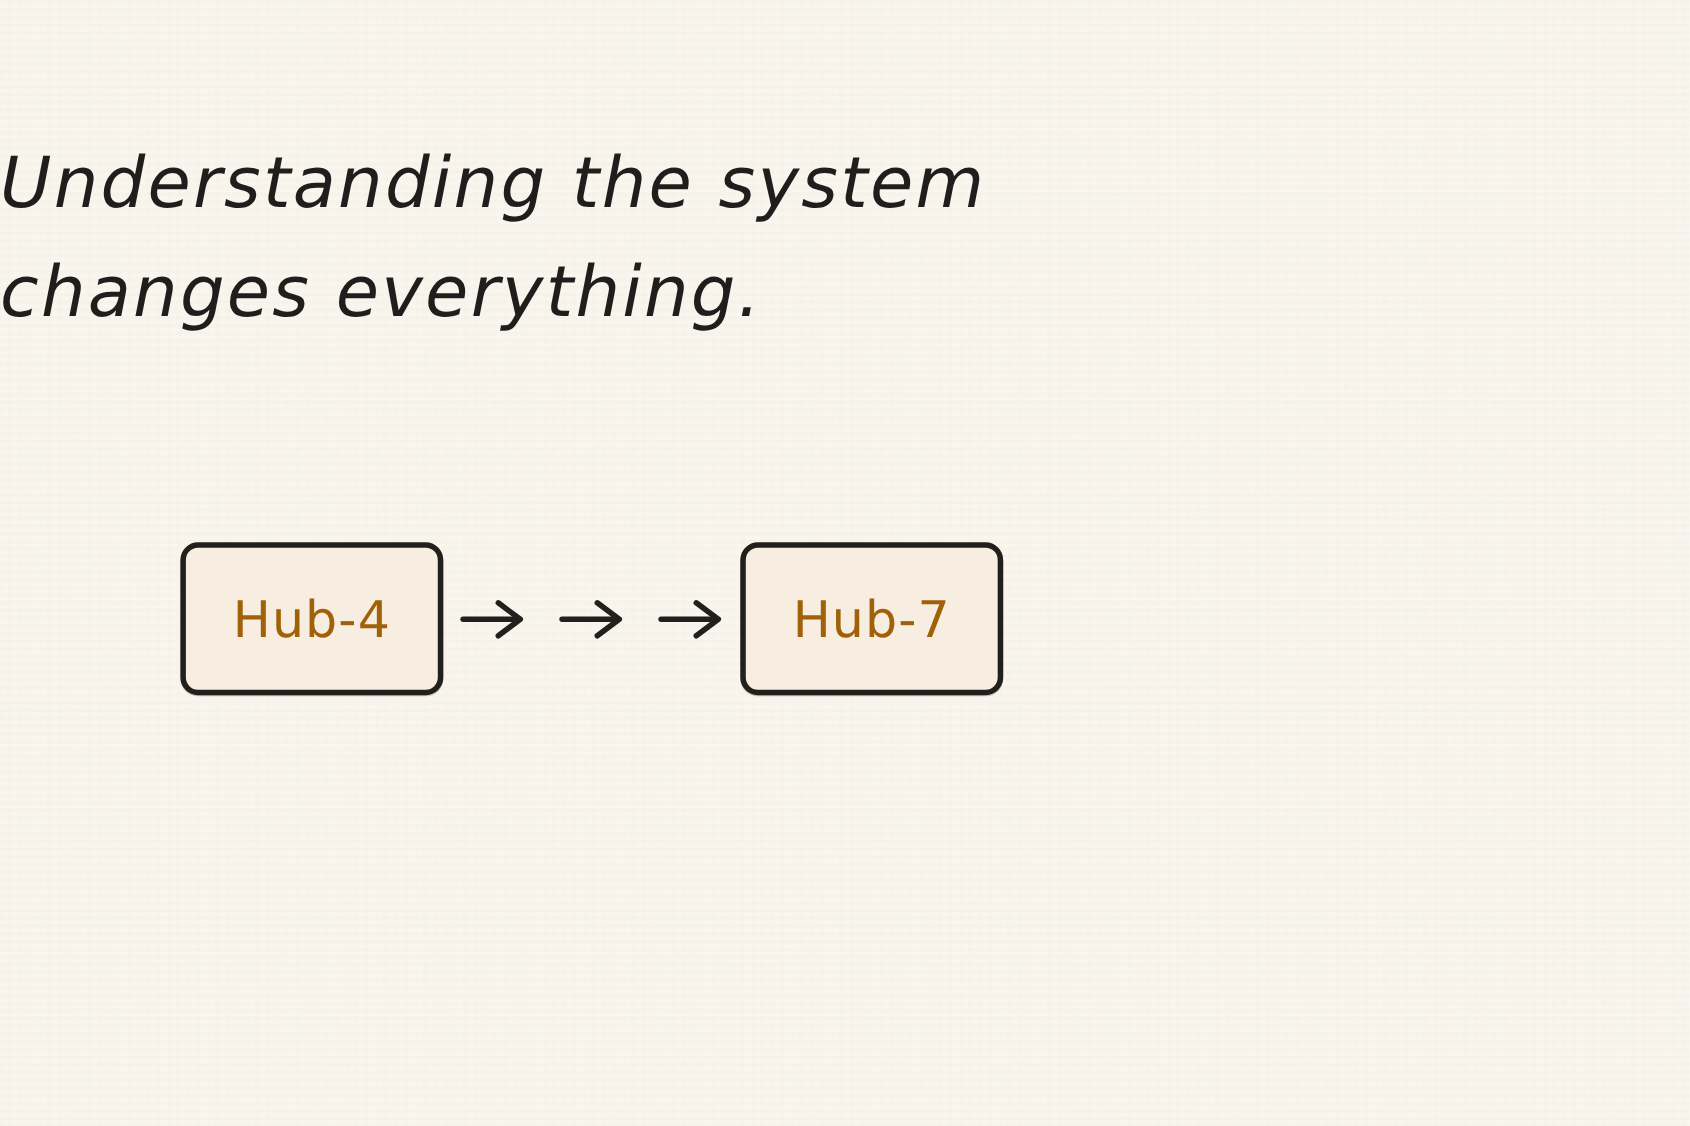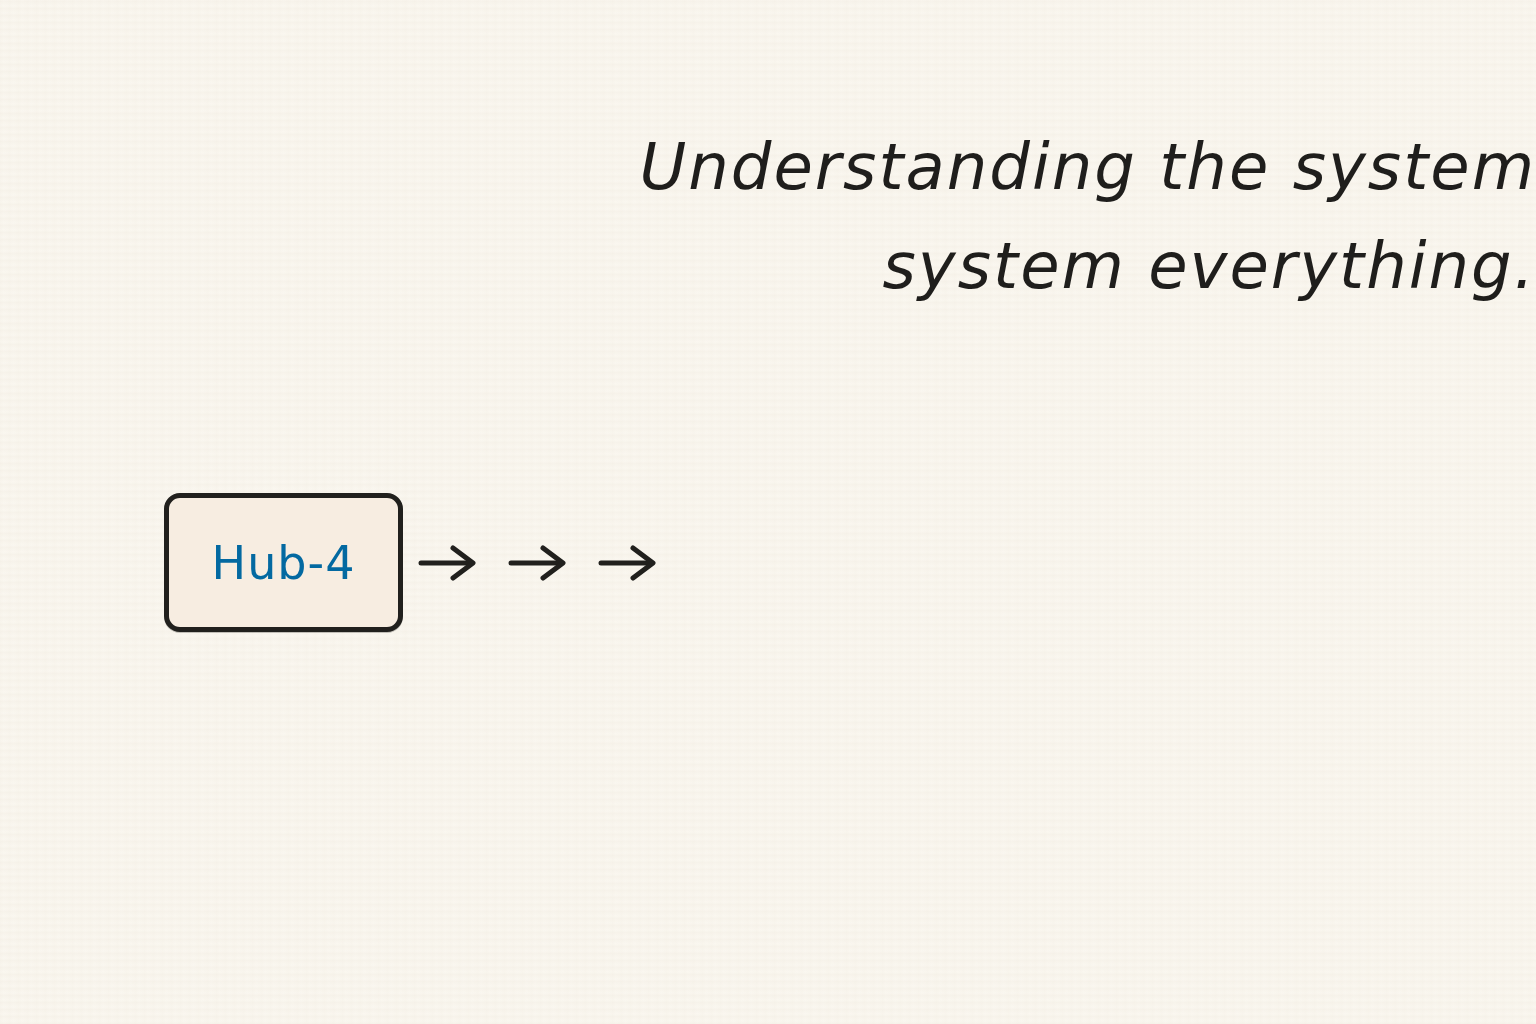--- a/index.html
+++ b/index.html
@@ -17,21 +17,21 @@
       repeating-linear-gradient(90deg, rgba(240,234,222,0.18) 0px, rgba(250,247,240,0) 4px, rgba(240,234,222,0.12) 9px);
     overflow: hidden;
     font-family: "DejaVu Sans", sans-serif;
   }
 
   .title {
     position: absolute;
     top: 118px;
     left: 0;
     width: 100%;
-    text-align: right;
+    text-align: left;
     color: #1F1E1C;
     font-family: "DejaVu Sans", sans-serif;
     font-style: italic;
     font-weight: 500;
     font-size: 64px;
     line-height: 1.55;
     letter-spacing: 2px;
   }
   .title .line {
     display: block;
@@ -54,21 +54,21 @@
     border: 5px solid #21201D;
     border-radius: 16px;
     display: flex;
     align-items: center;
     justify-content: center;
     box-shadow: 0 1px 0 rgba(33,32,29,0.25);
   }
   .node-label {
     font-size: 46px;
     font-weight: 500;
-    color: #0369a1;
+    color: #a16207;
     letter-spacing: 1px;
   }
 
   .arrow-wrap {
     width: 90px;
     height: 139px;
     display: flex;
     align-items: center;
     justify-content: center;
   }
@@ -83,21 +83,21 @@
     fill: none;
   }
 </style>
 </head>
 <body>
 
 <div class="canvas">
 
   <div class="title">
     <span class="line">Understanding the system</span>
-    <span class="line">system everything.</span>
+    <span class="line">changes everything.</span>
   </div>
 
   <div class="flow">
 
     <div class="node">
       <span class="node-label">Hub-4</span>
     </div>
 
     <div class="arrow-wrap">
       <svg width="62" height="44" viewBox="0 0 62 44" aria-hidden="true">
@@ -115,15 +115,18 @@
     </div>
 
 
     <div class="arrow-wrap">
       <svg width="62" height="44" viewBox="0 0 62 44" aria-hidden="true">
         <path class="arrow-stroke" d="M4 22 L50 22"></path>
         <path class="arrow-stroke" d="M36 7 L56 22 L36 37"></path>
       </svg>
     </div>
 
+    <div class="node">
+      <span class="node-label">Hub-7</span>
+    </div>
 
   </div>
 </div>
 
 </body></html>

